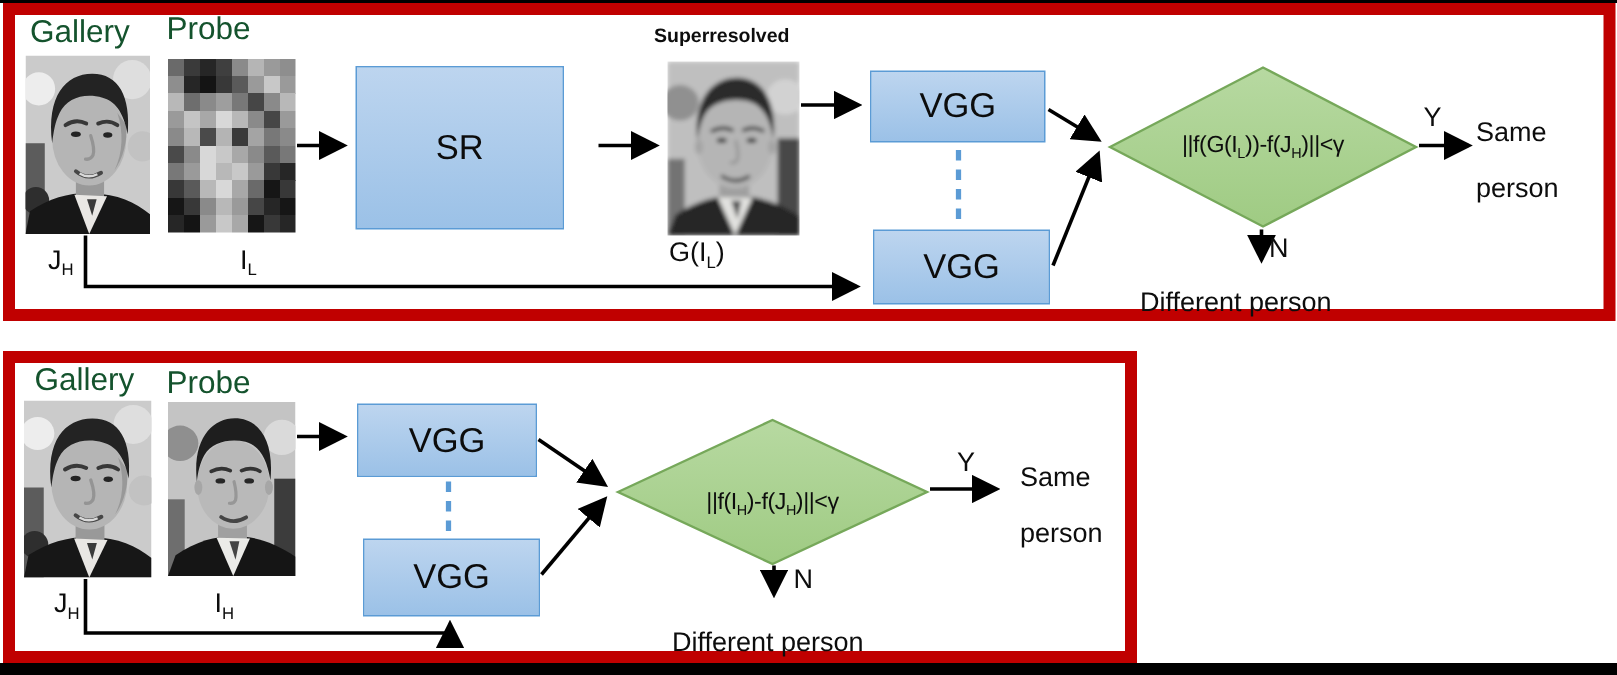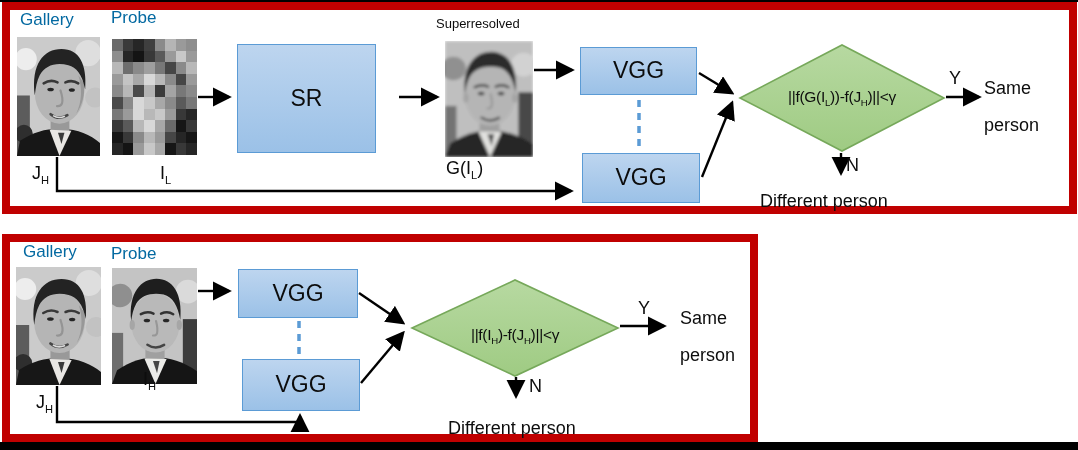--- a/index.html
+++ b/index.html
@@ -1,21 +1,21 @@
 <!DOCTYPE html>
 <html><head>
 <meta charset="utf-8">
 <style>
   html,body{margin:0;padding:0;background:#fff}
   .canvas{position:relative;width:1078px;height:450px;background:#ffffff;overflow:hidden;
           font-family:"Liberation Sans",sans-serif;color:#0d0d0d}
   .bar{position:absolute;left:0;width:1078px;background:#000}
   .panel{position:absolute;border:8px solid #c00000;box-sizing:border-box;background:transparent}
-  .lbl{position:absolute;font-size:17px;color:#0369a1;white-space:nowrap}
-  .srlbl{position:absolute;font-size:13px;font-weight:normal;white-space:nowrap}
+  .lbl{position:absolute;font-size:21px;color:#14532d;white-space:nowrap}
+  .srlbl{position:absolute;font-size:13px;font-weight:bold;white-space:nowrap}
   .box{position:absolute;display:flex;align-items:center;justify-content:center;text-align:center;
        background:linear-gradient(180deg,#bdd5ef 0%,#9bc1e7 100%);
        border:1.6px solid #5b9bd5;box-sizing:border-box;font-size:23px;line-height:1.2;color:#0c0c0c}
   .img{position:absolute;display:block}
   .varlbl{position:absolute;font-weight:normal;font-size:18px;white-space:nowrap}
   .cond{position:absolute;font-weight:normal;font-size:15.5px;letter-spacing:-0.3px;text-align:center;white-space:nowrap}
   .person{position:absolute;font-size:18px;line-height:37px;text-align:left}
   .nowrap{white-space:nowrap}
   .ynlbl{position:absolute;font-size:18px}
   sub{font-size:0.62em}
@@ -243,21 +243,21 @@
 
   <div class="ynlbl" style="left:949px;top:68px">Y</div>
   <div class="ynlbl" style="left:846px;top:155px">N</div>
   <div class="person" style="left:984px;top:70px;width:86px">Same person</div>
   <div class="person nowrap" style="left:760px;top:183px">Different person</div>
 
   <div class="lbl" style="left:23px;top:242px">Gallery</div>
   <div class="lbl" style="left:111px;top:244px">Probe</div>
 
   <div class="varlbl" style="left:36px;top:392px"><span>J</span><sub>H</sub></div>
-  <div class="varlbl" style="left:143px;top:369px"><span>I</span><sub>H</sub></div>
+  <div class="varlbl" style="left:143px;top:392px"><span>I</span><sub>H</sub></div>
 
   <div class="cond" style="left:425px;top:326px;width:180px"><span>||f(I</span><sub>H</sub><span>)-f(J</span><sub>H</sub><span>)||&lt;γ</span></div>
 
   <div class="ynlbl" style="left:638px;top:298px">Y</div>
   <div class="ynlbl" style="left:529px;top:376px">N</div>
   <div class="person" style="left:680px;top:300px;width:76px">Same person</div>
   <div class="person nowrap" style="left:448px;top:410px">Different person</div>
 
 </div>
 

